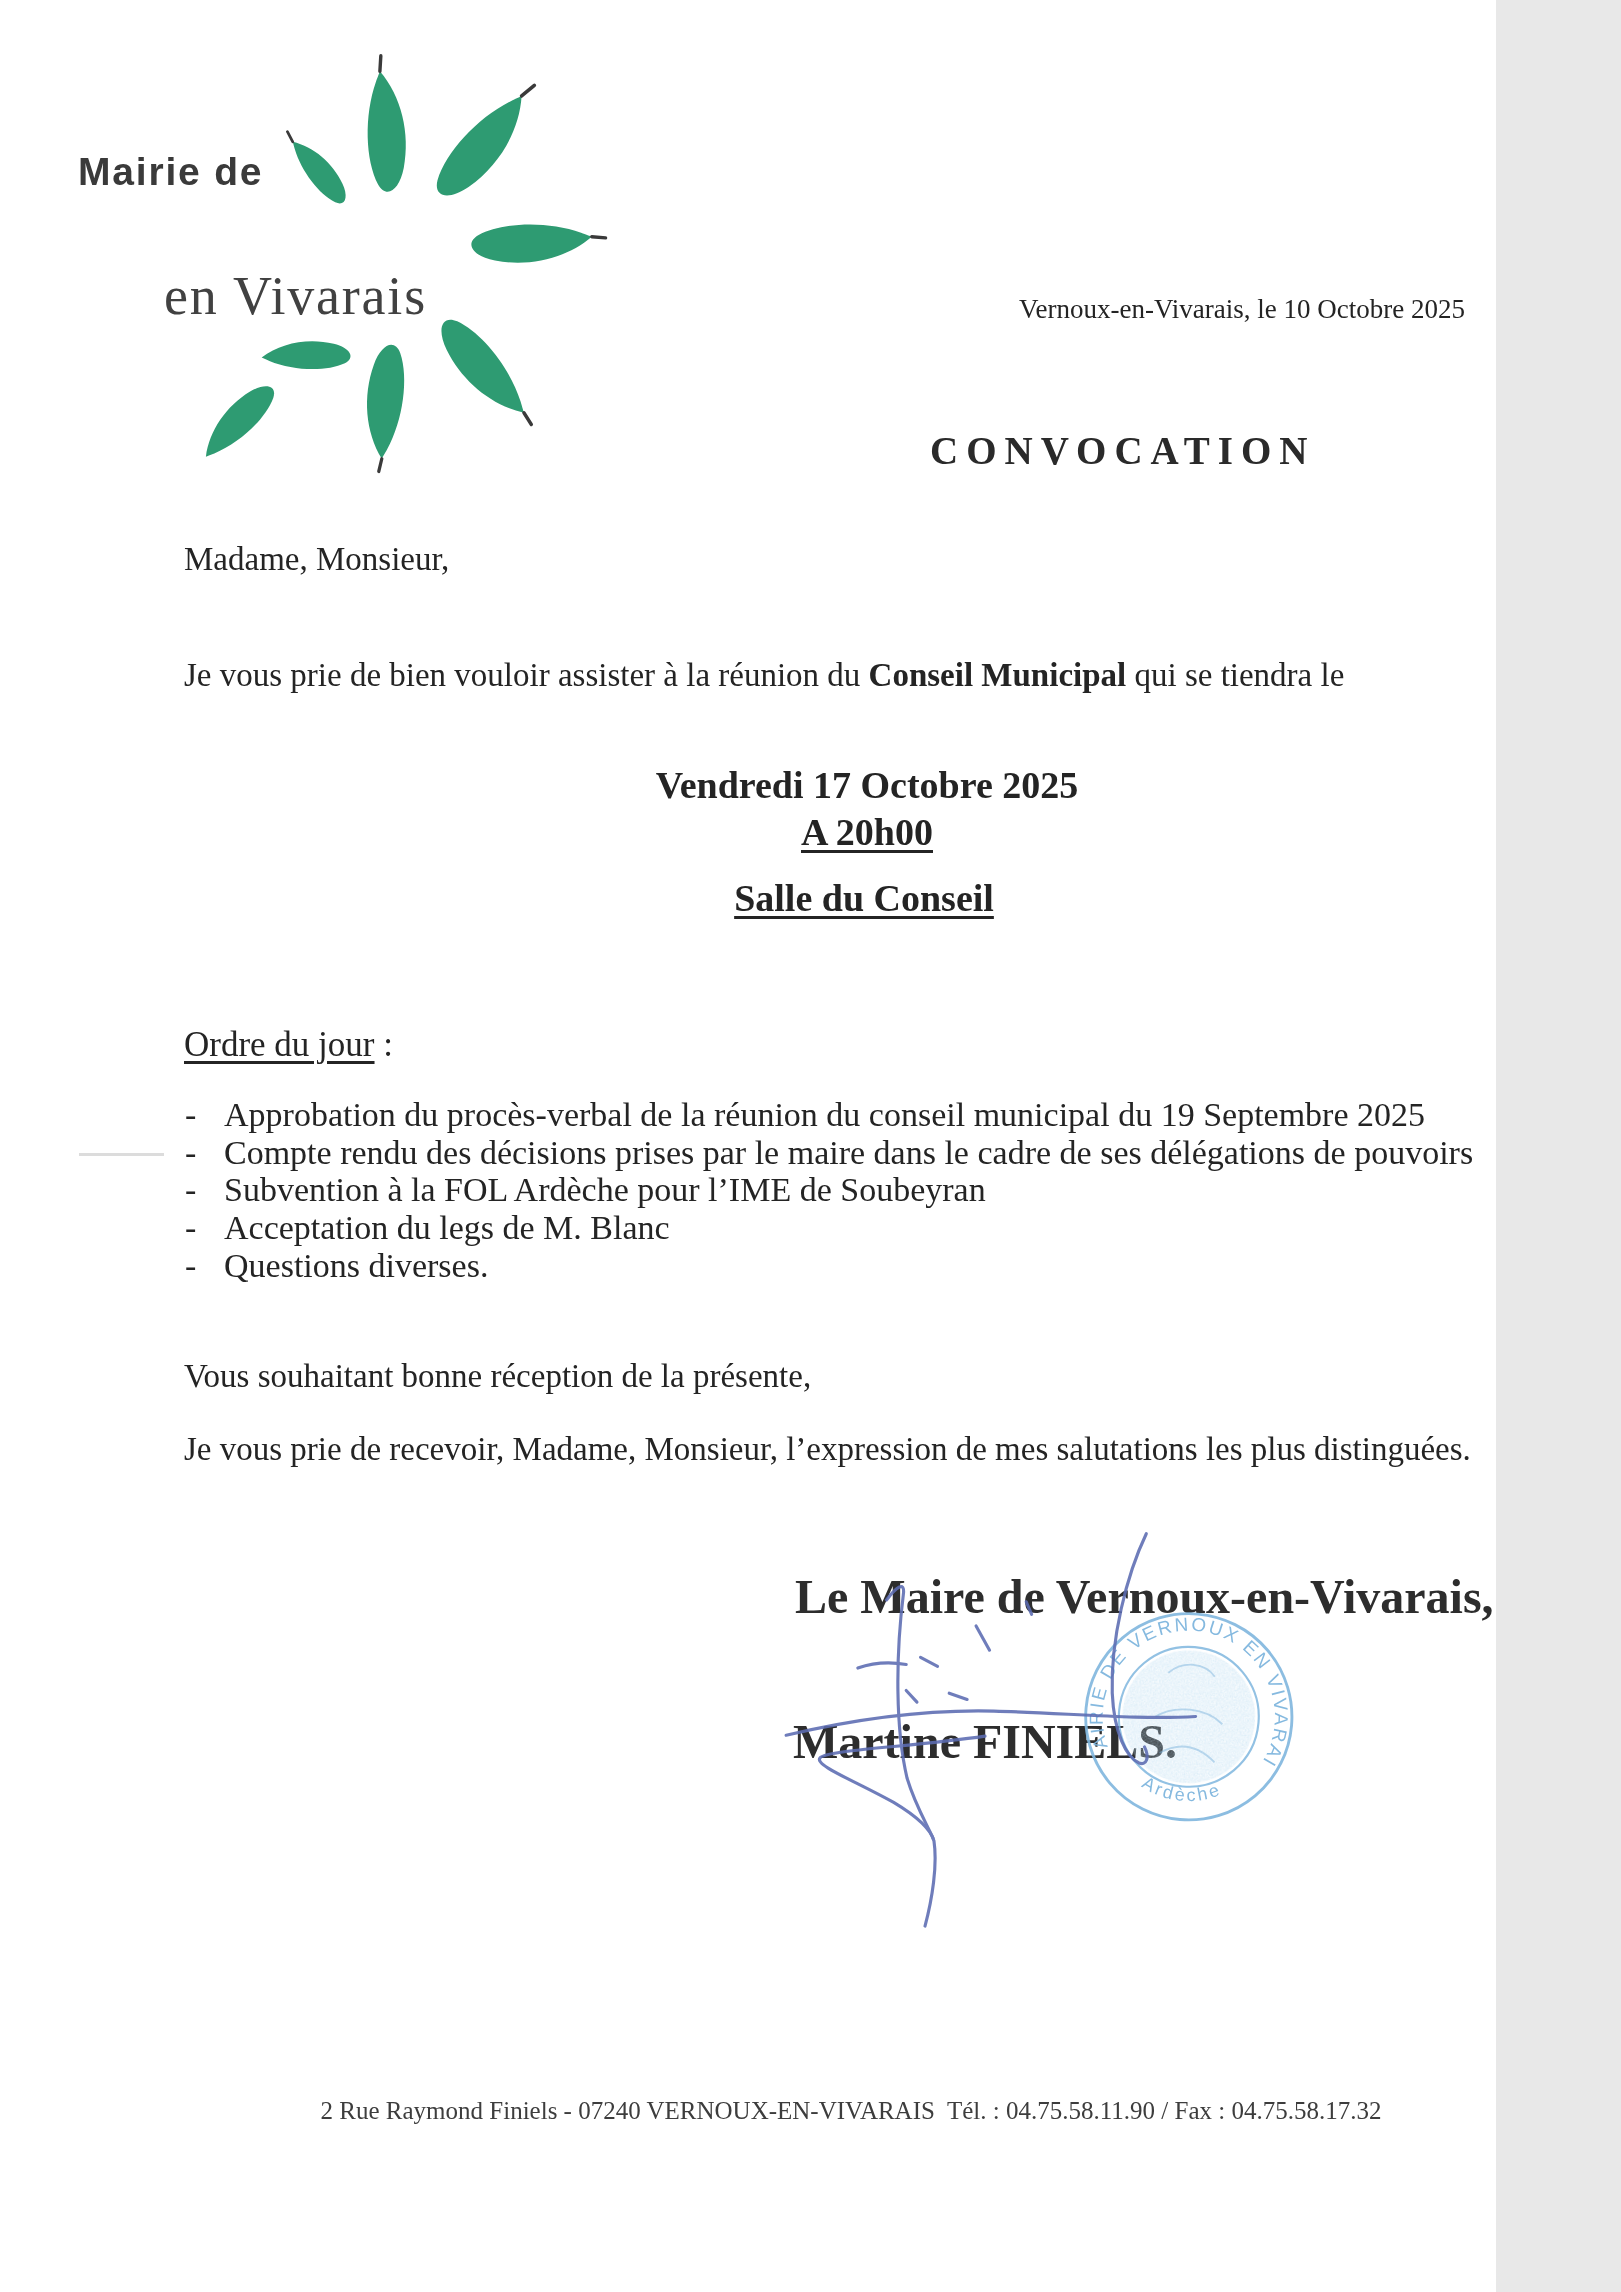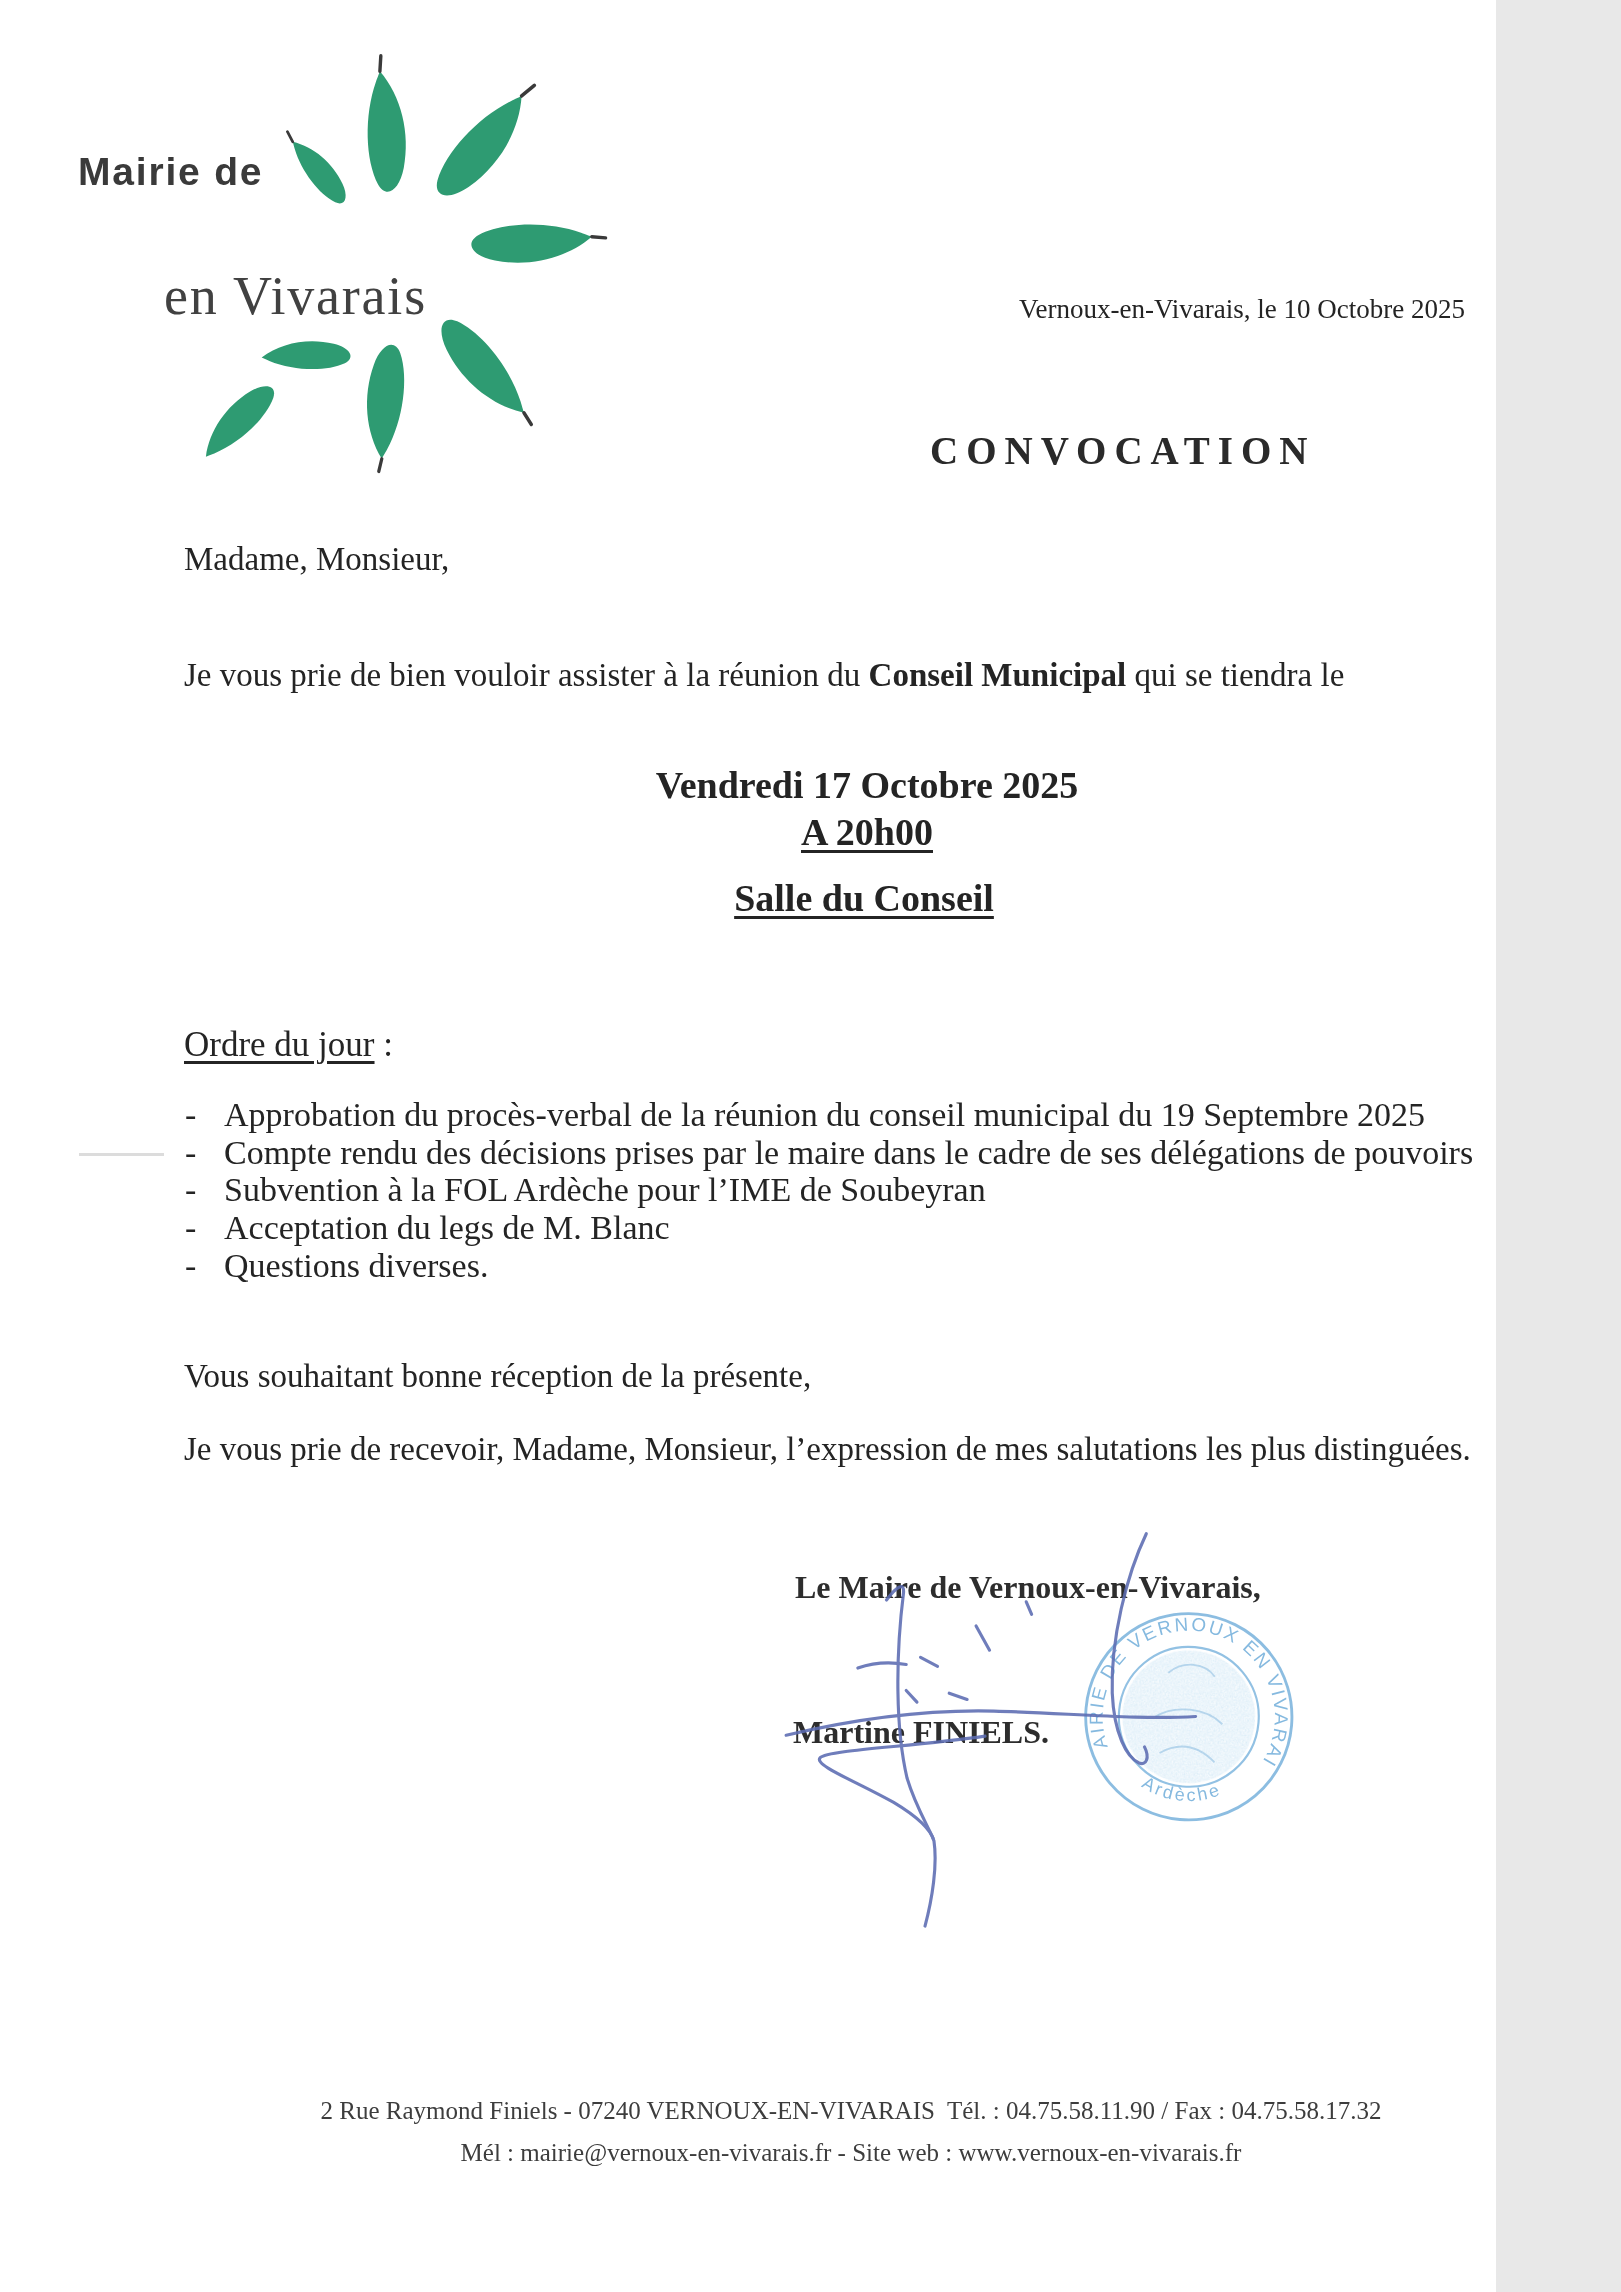--- a/index.html
+++ b/index.html
@@ -16,21 +16,21 @@
   
   .dateline{font-size:27px;}
   .doc-title{font-size:39px;font-weight:bold;letter-spacing:8px;color:#2a2a2a;}
   .body-text{font-size:33px;}
   .center-line{transform:translateX(-50%);}
   .bold{font-weight:bold;}
   .underl{text-decoration:underline;text-decoration-thickness:2.7px;text-underline-offset:5.4px;}
   .agenda-row{font-size:34px;}
   .agenda-bullet{position:absolute;left:0;top:0;}
   .agenda-text{position:absolute;left:39px;top:0;white-space:nowrap;}
-  .sig-line{font-size:32px;font-weight:bold;color:#2d2d2d;}
+  .sig-line{font-size:48px;font-weight:bold;color:#2d2d2d;}
   .footer-line{font-size:25px;color:#3d3d3d;white-space:pre;transform:translateX(-50%);}
   .artifact{position:absolute;background:#dcdcdc;}
   svg{display:block;}
 </style>
 </head>
 <body>
 
 <div class="page">
 
   <div class="abs" style="left:0;top:0;width:645px;height:502px;">
@@ -148,18 +148,17 @@
       <path d="M 240,125 L 255,152"></path>
       <path d="M 178,160 L 197,170"></path>
       <path d="M 108,172 C 125,166 145,165 162,168"></path>
       <path d="M 162,197 L 174,210"></path>
       <path d="M 210,200 L 230,207"></path>
       <path d="M 296,98 L 302,112"></path>
     </g>
   </svg>
 
   <div class="abs footer-line" style="left:851px;top:2097px;">2 Rue Raymond Finiels - 07240 VERNOUX-EN-VIVARAIS  Tél. : 04.75.58.11.90 / Fax : 04.75.58.17.32</div>
-  <div class="abs footer-line" style="left:851px;top:2139px;">Mél : mairie@vernoux-en-vivarais.fr - Site web : www.vernoux-en-vivarais.fr</div>
 
   <div class="artifact" style="left:79px;top:1153px;width:85px;height:2.7px;"></div>
 
 </div>
 
 
 </body></html>

